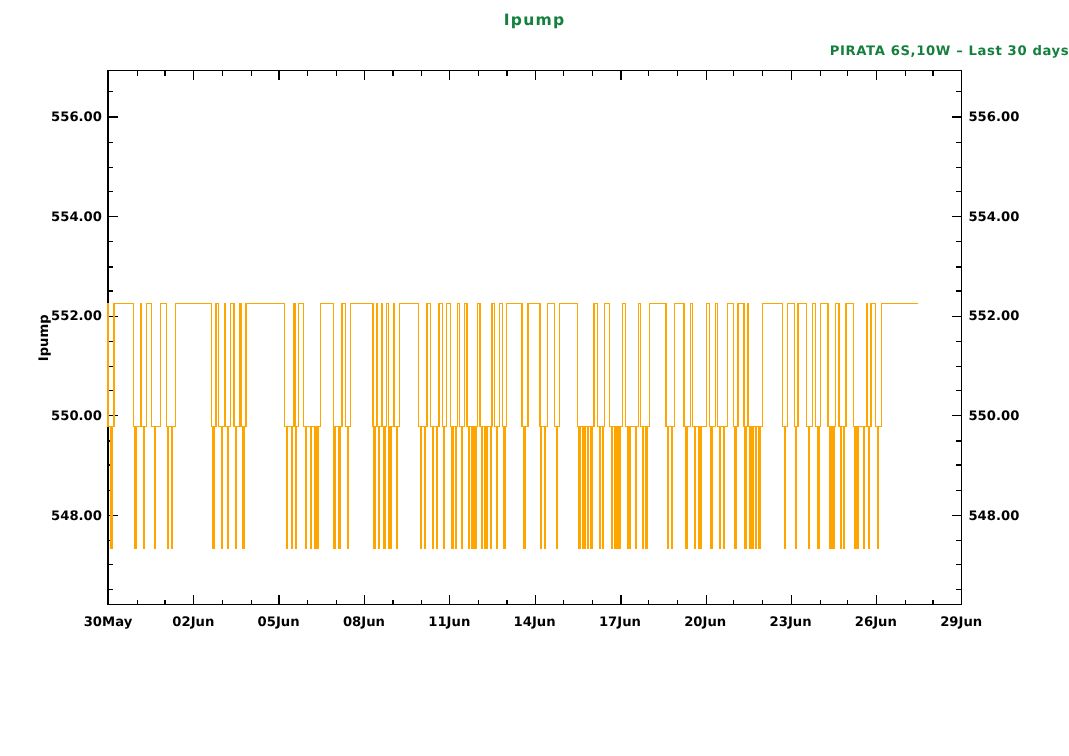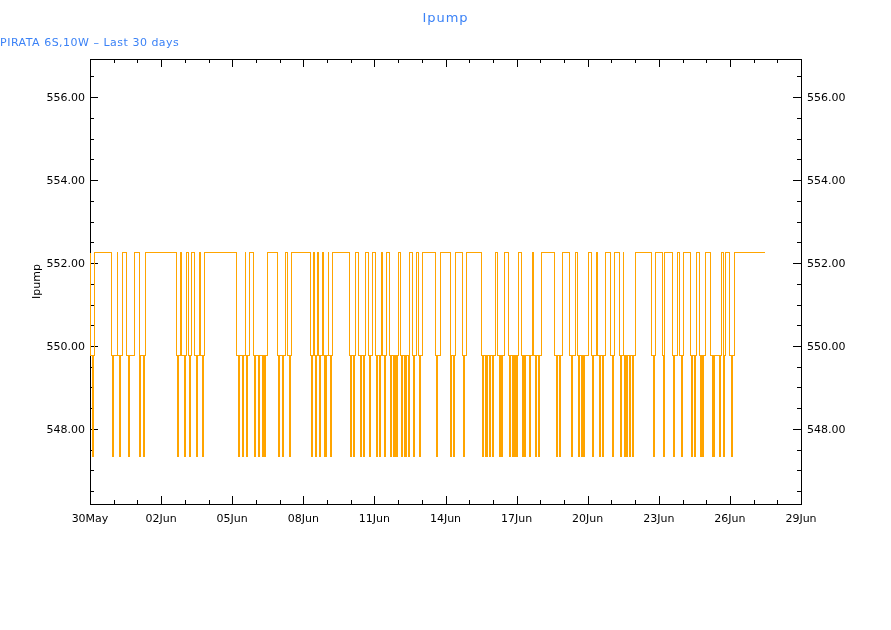--- a/index.html
+++ b/index.html
@@ -1,30 +1,31 @@
 <!DOCTYPE html>
 <html><head>
 <meta charset="utf-8">
 <style>
   html,body{margin:0;padding:0;background:#ffffff;}
   .canvas{
     position:relative;
     width:891px;height:630px;
     background:#ffffff;
     font-family:"DejaVu Sans", "Liberation Sans", sans-serif;
-    color:#3b82f6;
+    color:#15803d;
     overflow:hidden;
+    font-weight:bold;
   }
   .title{
     position:absolute;top:10px;left:0;width:891px;
     text-align:center;font-size:13px;letter-spacing:1px;
   }
   .subtitle{
     position:absolute;top:36px;left:0;width:891px;
-    text-align:left;font-size:11px;letter-spacing:0.5px;
+    text-align:right;font-size:11px;letter-spacing:0.5px;
   }
   svg{position:absolute;top:0;left:0;}
   svg text{font-family:"DejaVu Sans", "Liberation Sans", sans-serif;fill:#000;}
 </style>
 </head>
 <body>
 
 <div class="canvas">
   <div class="title">Ipump</div>
   <div class="subtitle">PIRATA 6S,10W – Last 30 days</div>

